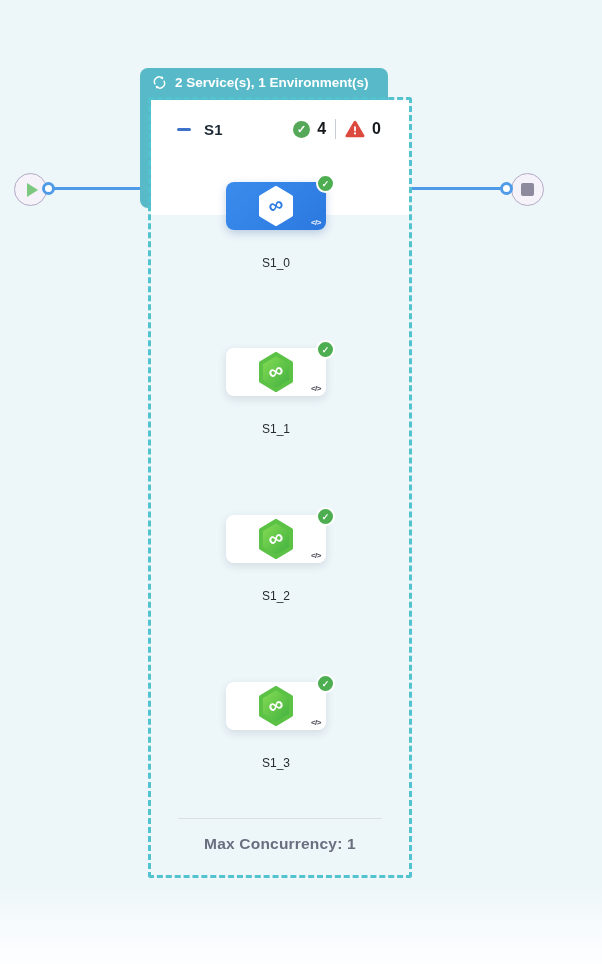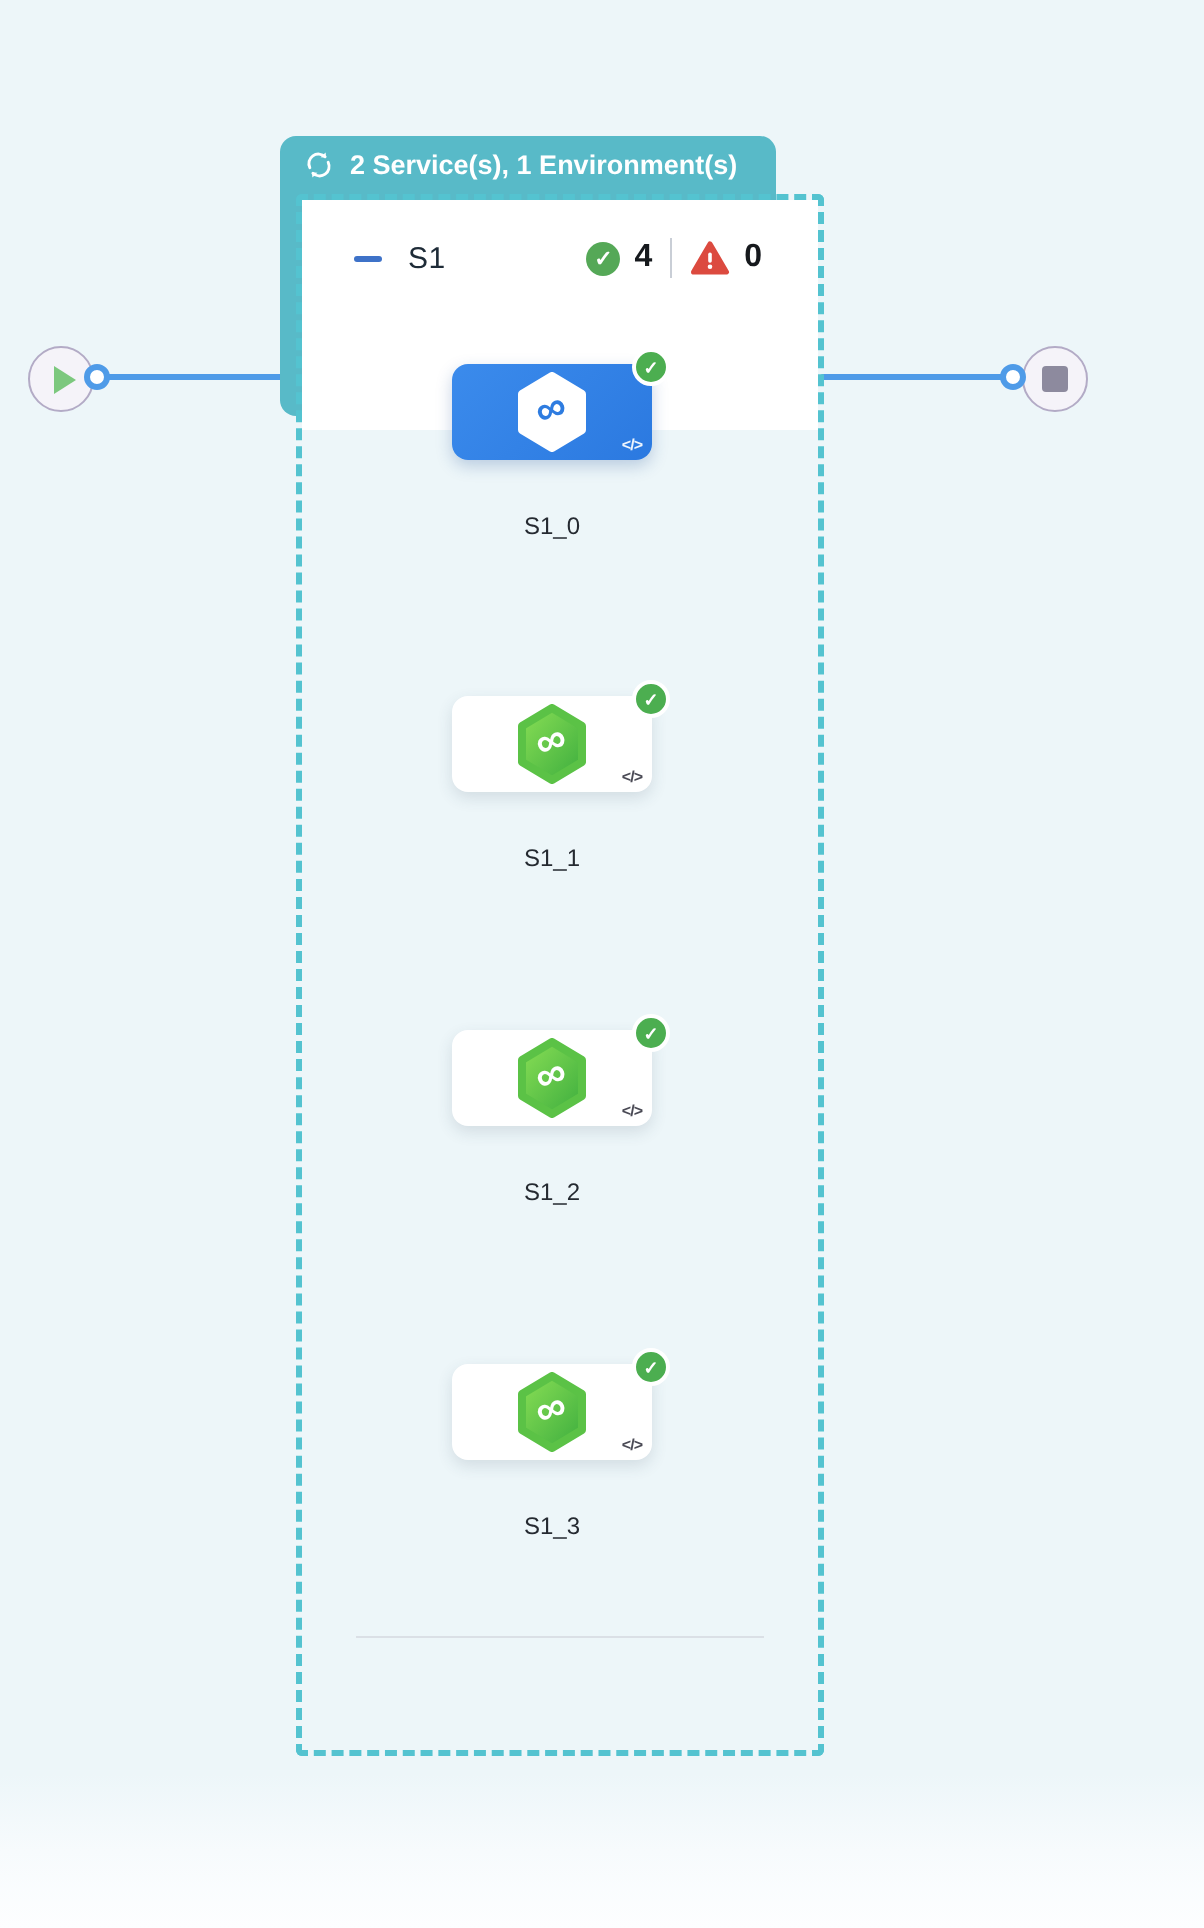--- a/index.html
+++ b/index.html
@@ -61,21 +61,21 @@
   .group-header-panel {
     position:absolute; top:0; left:0; right:0; height:115px; background:#FFFFFF;
   }
   .group-header-row {
     position:absolute; top:19px; left:0; right:0;
     display:flex; align-items:center; justify-content:space-between;
     padding:0 28px 0 26px;
   }
   .group-title { display:flex; align-items:center; gap:13px; }
   .collapse-dash { width:14px; height:3px; background:#3E72C8; border-radius:2px; cursor:pointer; }
-  .group-name { font-size:15px; color:#1E2B37; font-weight:400; letter-spacing:.2px; }
+  .group-name { font-size:15px; color:#1E2B37; font-weight:700; letter-spacing:.2px; }
   .group-status { display:flex; align-items:center; }
   .check-circle {
     width:17px; height:17px; border-radius:50%; background:#55A857;
     color:#fff; font-size:11px; font-weight:700;
     display:flex; align-items:center; justify-content:center;
   }
   .count { font-size:16px; color:#16191D; font-weight:600; margin-left:7px; }
   .v-divider { width:1px; height:20px; background:#C9CED6; margin:0 9px; }
   .warn-icon { display:block; }
 
@@ -242,15 +242,16 @@
           </svg>
           <span class="infinity-glyph">∞</span>
         </div>
         <div class="status-badge">✓</div>
         <div class="code-icon">&lt;/&gt;</div>
       </div>
       <div class="stage-label">S1_3</div>
     </div>
 
     <div class="footer-divider"></div>
+    <div class="footer-text">Max Concurrency: 1</div>
   </div>
 
 </div>
 
 </body></html>

